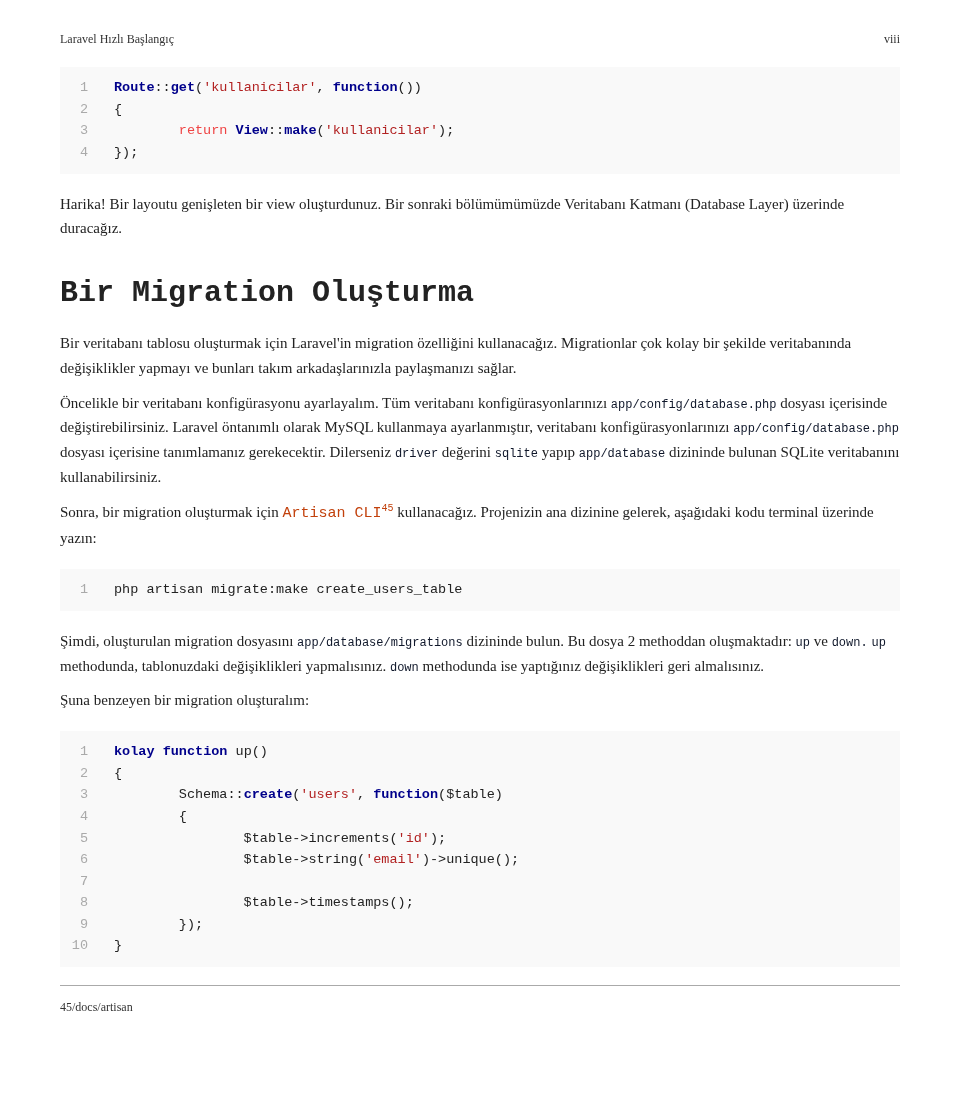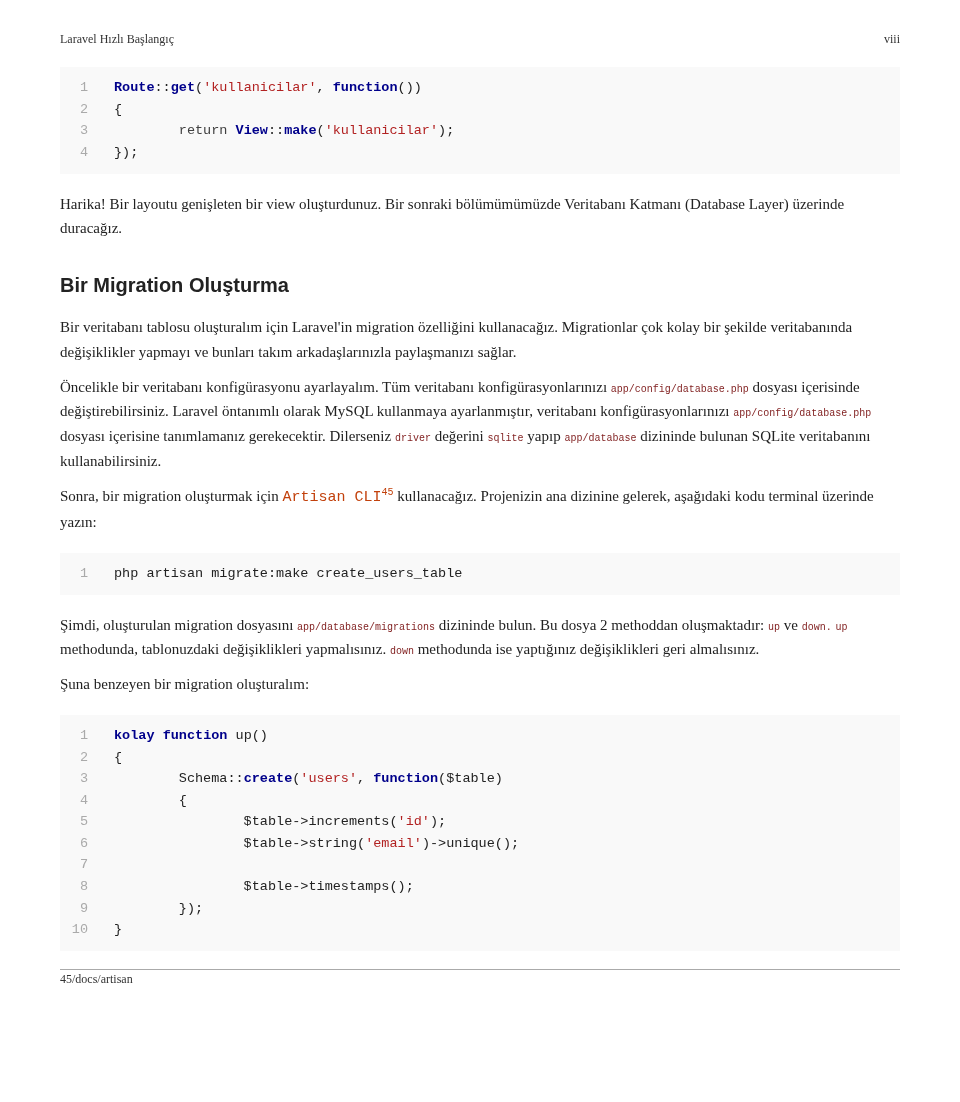--- a/index.html
+++ b/index.html
@@ -41,43 +41,43 @@
       font-family: 'Courier New', Courier, monospace;
       font-size: 13.5px;
     }
     .code-content {
       font-family: 'Courier New', Courier, monospace;
       font-size: 13.5px;
       white-space: pre;
       margin-left: 8px;
     }
     .kw-blue { color: #00008B; font-weight: bold; }
-    .kw-green { color: #404040; }
+    .kw-green { color: #ef4444; }
     .str-color { color: #B22222; }
     .section-title {
-      font-size: 20px;
+      font-size: 30px;
       font-weight: bold;
       margin: 28px 0 14px 0;
-      font-family: Liberation Sans, sans-serif;
+      font-family: Liberation Mono, monospace;
     }
     p {
       margin-bottom: 10px;
       font-size: 15px;
       line-height: 1.65;
     }
     .inline-code {
       font-family: 'Courier New', Courier, monospace;
-      font-size: 10px;
-      color: #7f1d1d;
+      font-size: 12px;
+      color: #0f172a;
     }
     .link-color { color: #c2410c; font-family: Liberation Mono, monospace; }
     .footnote-line {
       border-top: 1px solid #aaa;
       margin-top: 18px;
-      padding-top: 0;
+      padding-top: 12px;
       font-size: 12px;
       color: #333;
     }
     sup { font-size: 10px; }
   </style>
 </head>
 <body>
 
 <div class="page-header">
   <span>Laravel Hızlı Başlangıç</span>
@@ -100,21 +100,21 @@
   <div class="code-line">
     <span class="line-num">4</span>
     <span class="code-content">});</span>
   </div>
 </div>
 
 <p>Harika! Bir layoutu genişleten bir view oluşturdunuz. Bir sonraki bölümümümüzde Veritabanı Katmanı (Database Layer) üzerinde duracağız.</p>
 
 <div class="section-title">Bir Migration Oluşturma</div>
 
-<p>Bir veritabanı tablosu oluşturalım için Laravel'in migration özelliğini kullanacağız. Migrationlar çok kolay bir şekilde veritabanında değişiklikler yapmayı ve bunları takım arkadaşlarınızla paylaşmanızı sağlar.</p>
+<p>Bir veritabanı tablosu oluşturmak için Laravel'in migration özelliğini kullanacağız. Migrationlar çok kolay bir şekilde veritabanında değişiklikler yapmayı ve bunları takım arkadaşlarınızla paylaşmanızı sağlar.</p>
 
 <p>
   <span>Öncelikle bir veritabanı konfigürasyonu ayarlayalım. Tüm veritabanı konfigürasyonlarınızı </span><span class="inline-code">app/config/database.php</span><span> dosyası içerisinde değiştirebilirsiniz. Laravel öntanımlı olarak MySQL kullanmaya ayarlanmıştır, veritabanı konfigürasyonlarınızı </span><span class="inline-code">app/config/database.php</span><span> dosyası içerisine tanımlamanız gerekecektir. Dilerseniz </span><span class="inline-code">driver</span><span> değerini </span><span class="inline-code">sqlite</span><span> yapıp </span><span class="inline-code">app/database</span><span> dizininde bulunan SQLite veritabanını kullanabilirsiniz.</span>
 </p>
 
 <p>
   <span>Sonra, bir migration oluşturmak için </span><span class="link-color"><span>Artisan CLI</span><sup>45</sup></span><span> kullanacağız. Projenizin ana dizinine gelerek, aşağıdaki kodu terminal üzerinde yazın:</span>
 </p>
 
 <div class="code-block">

